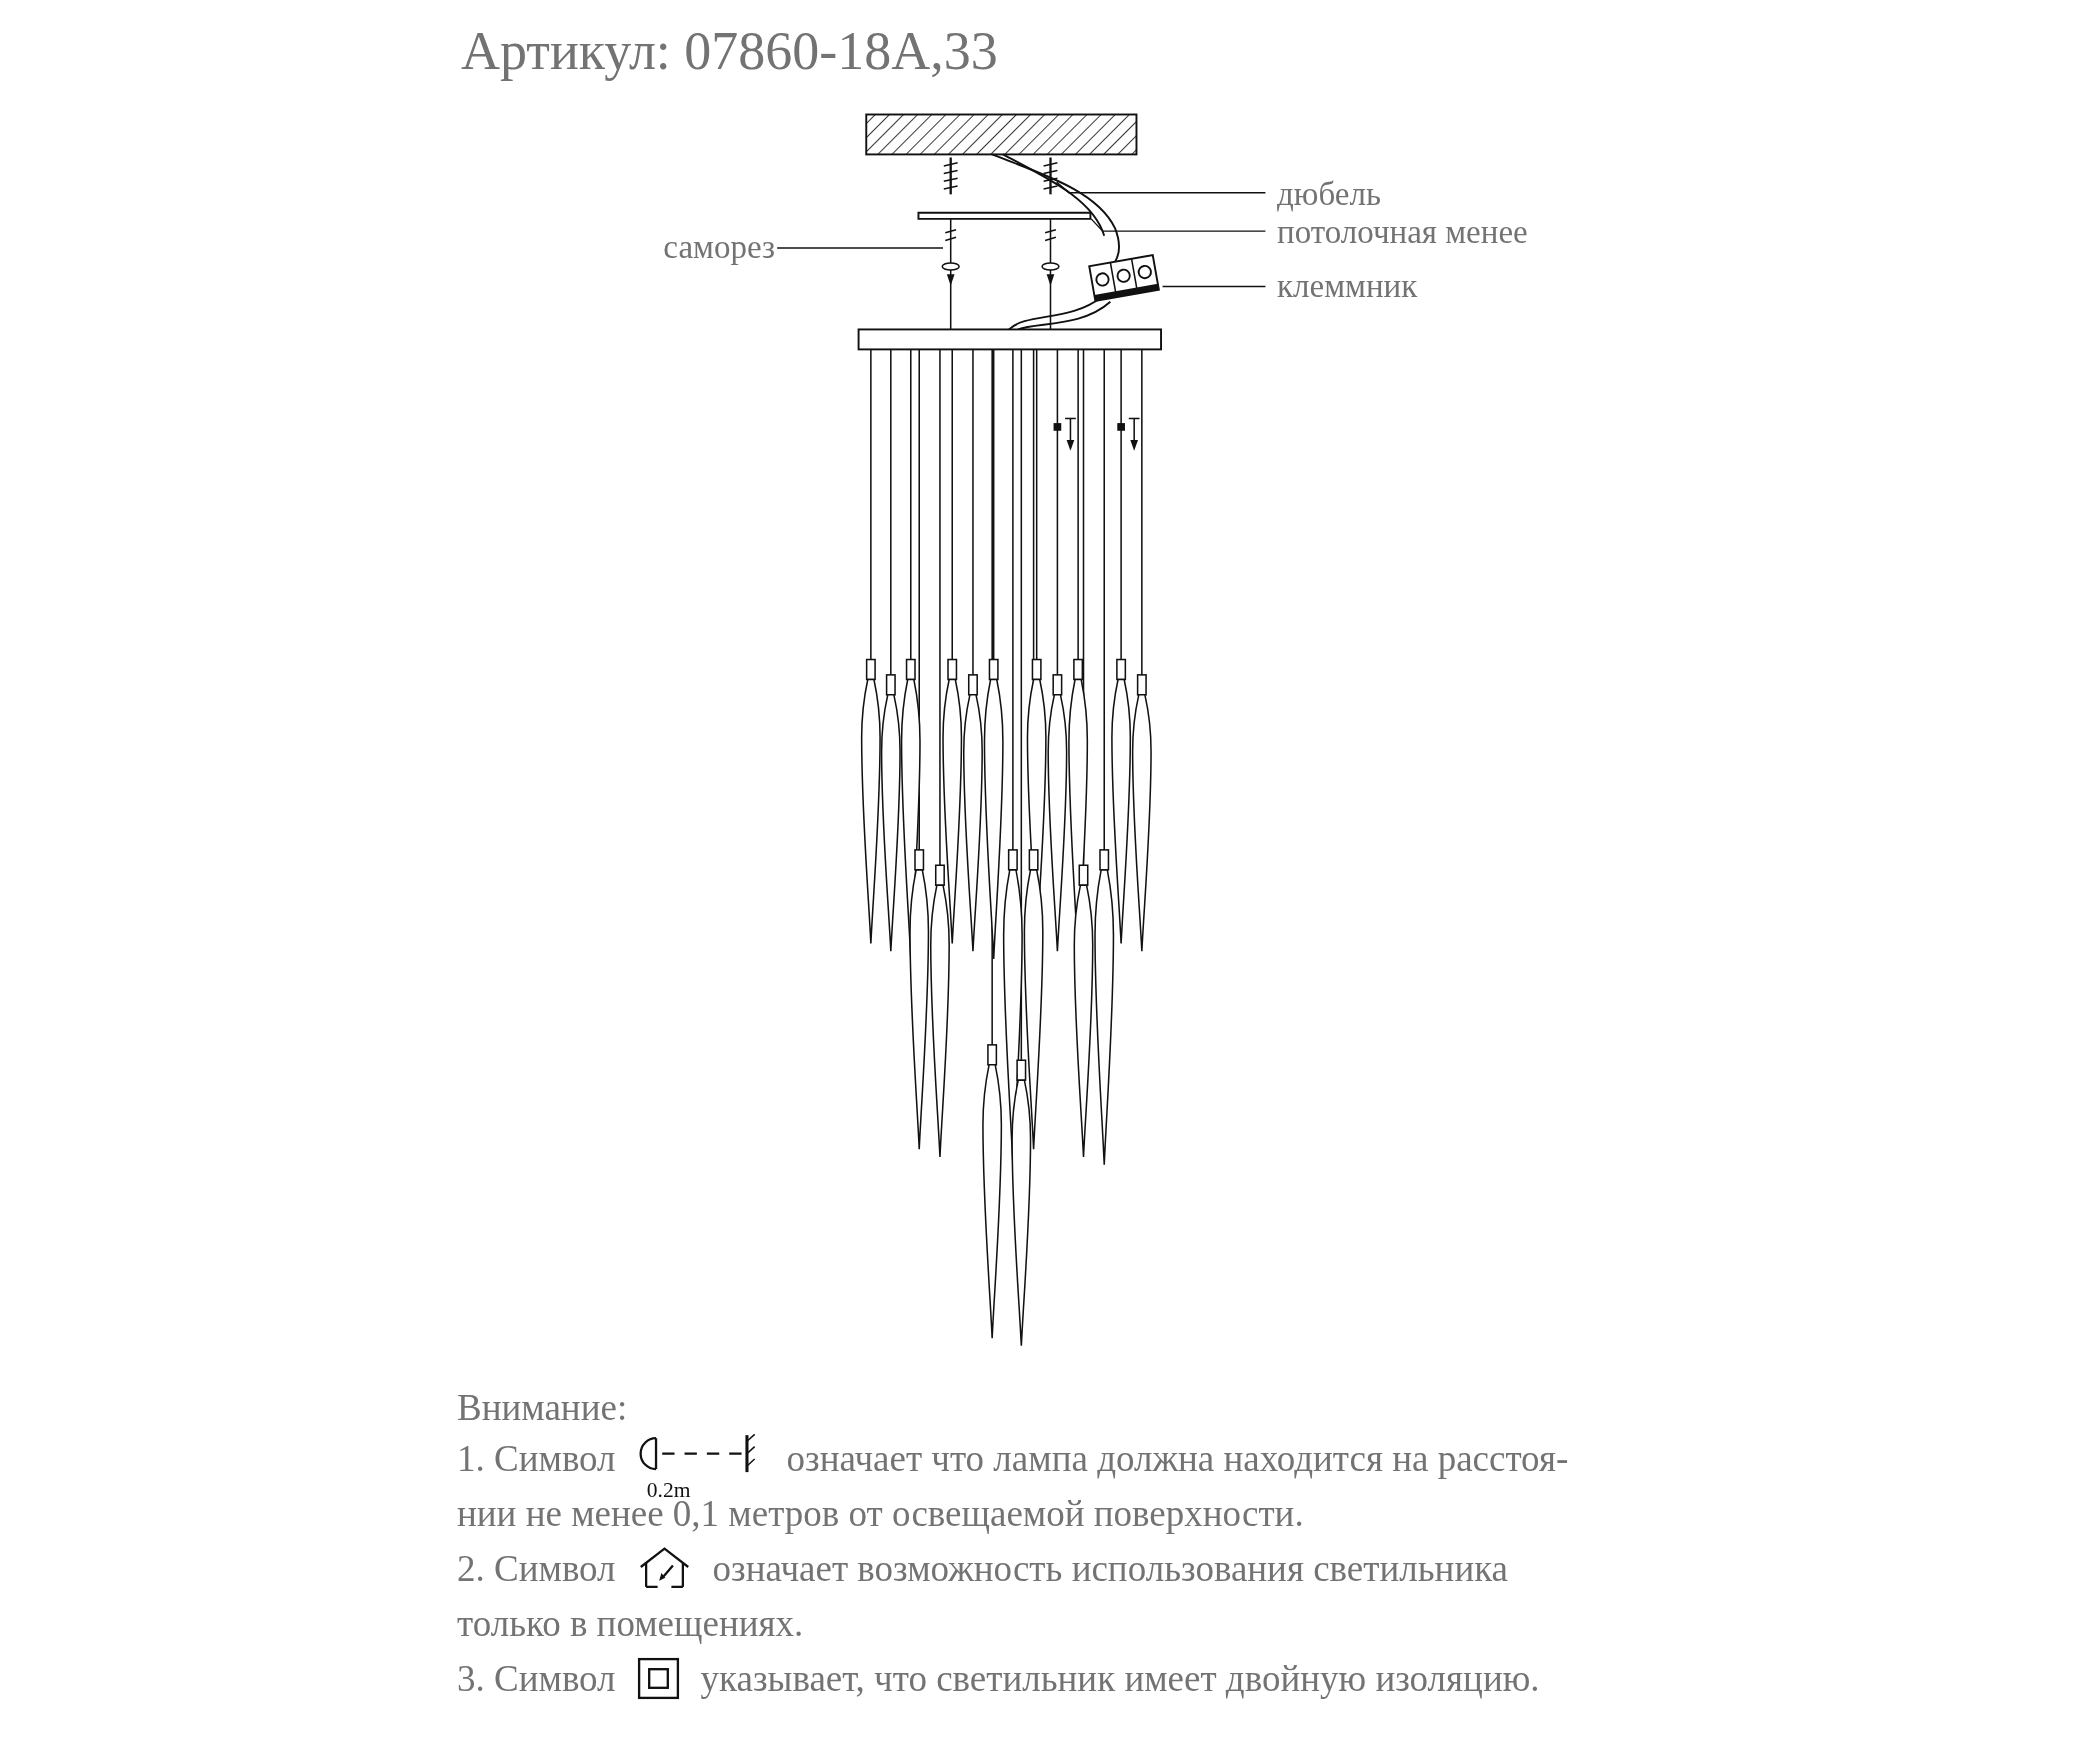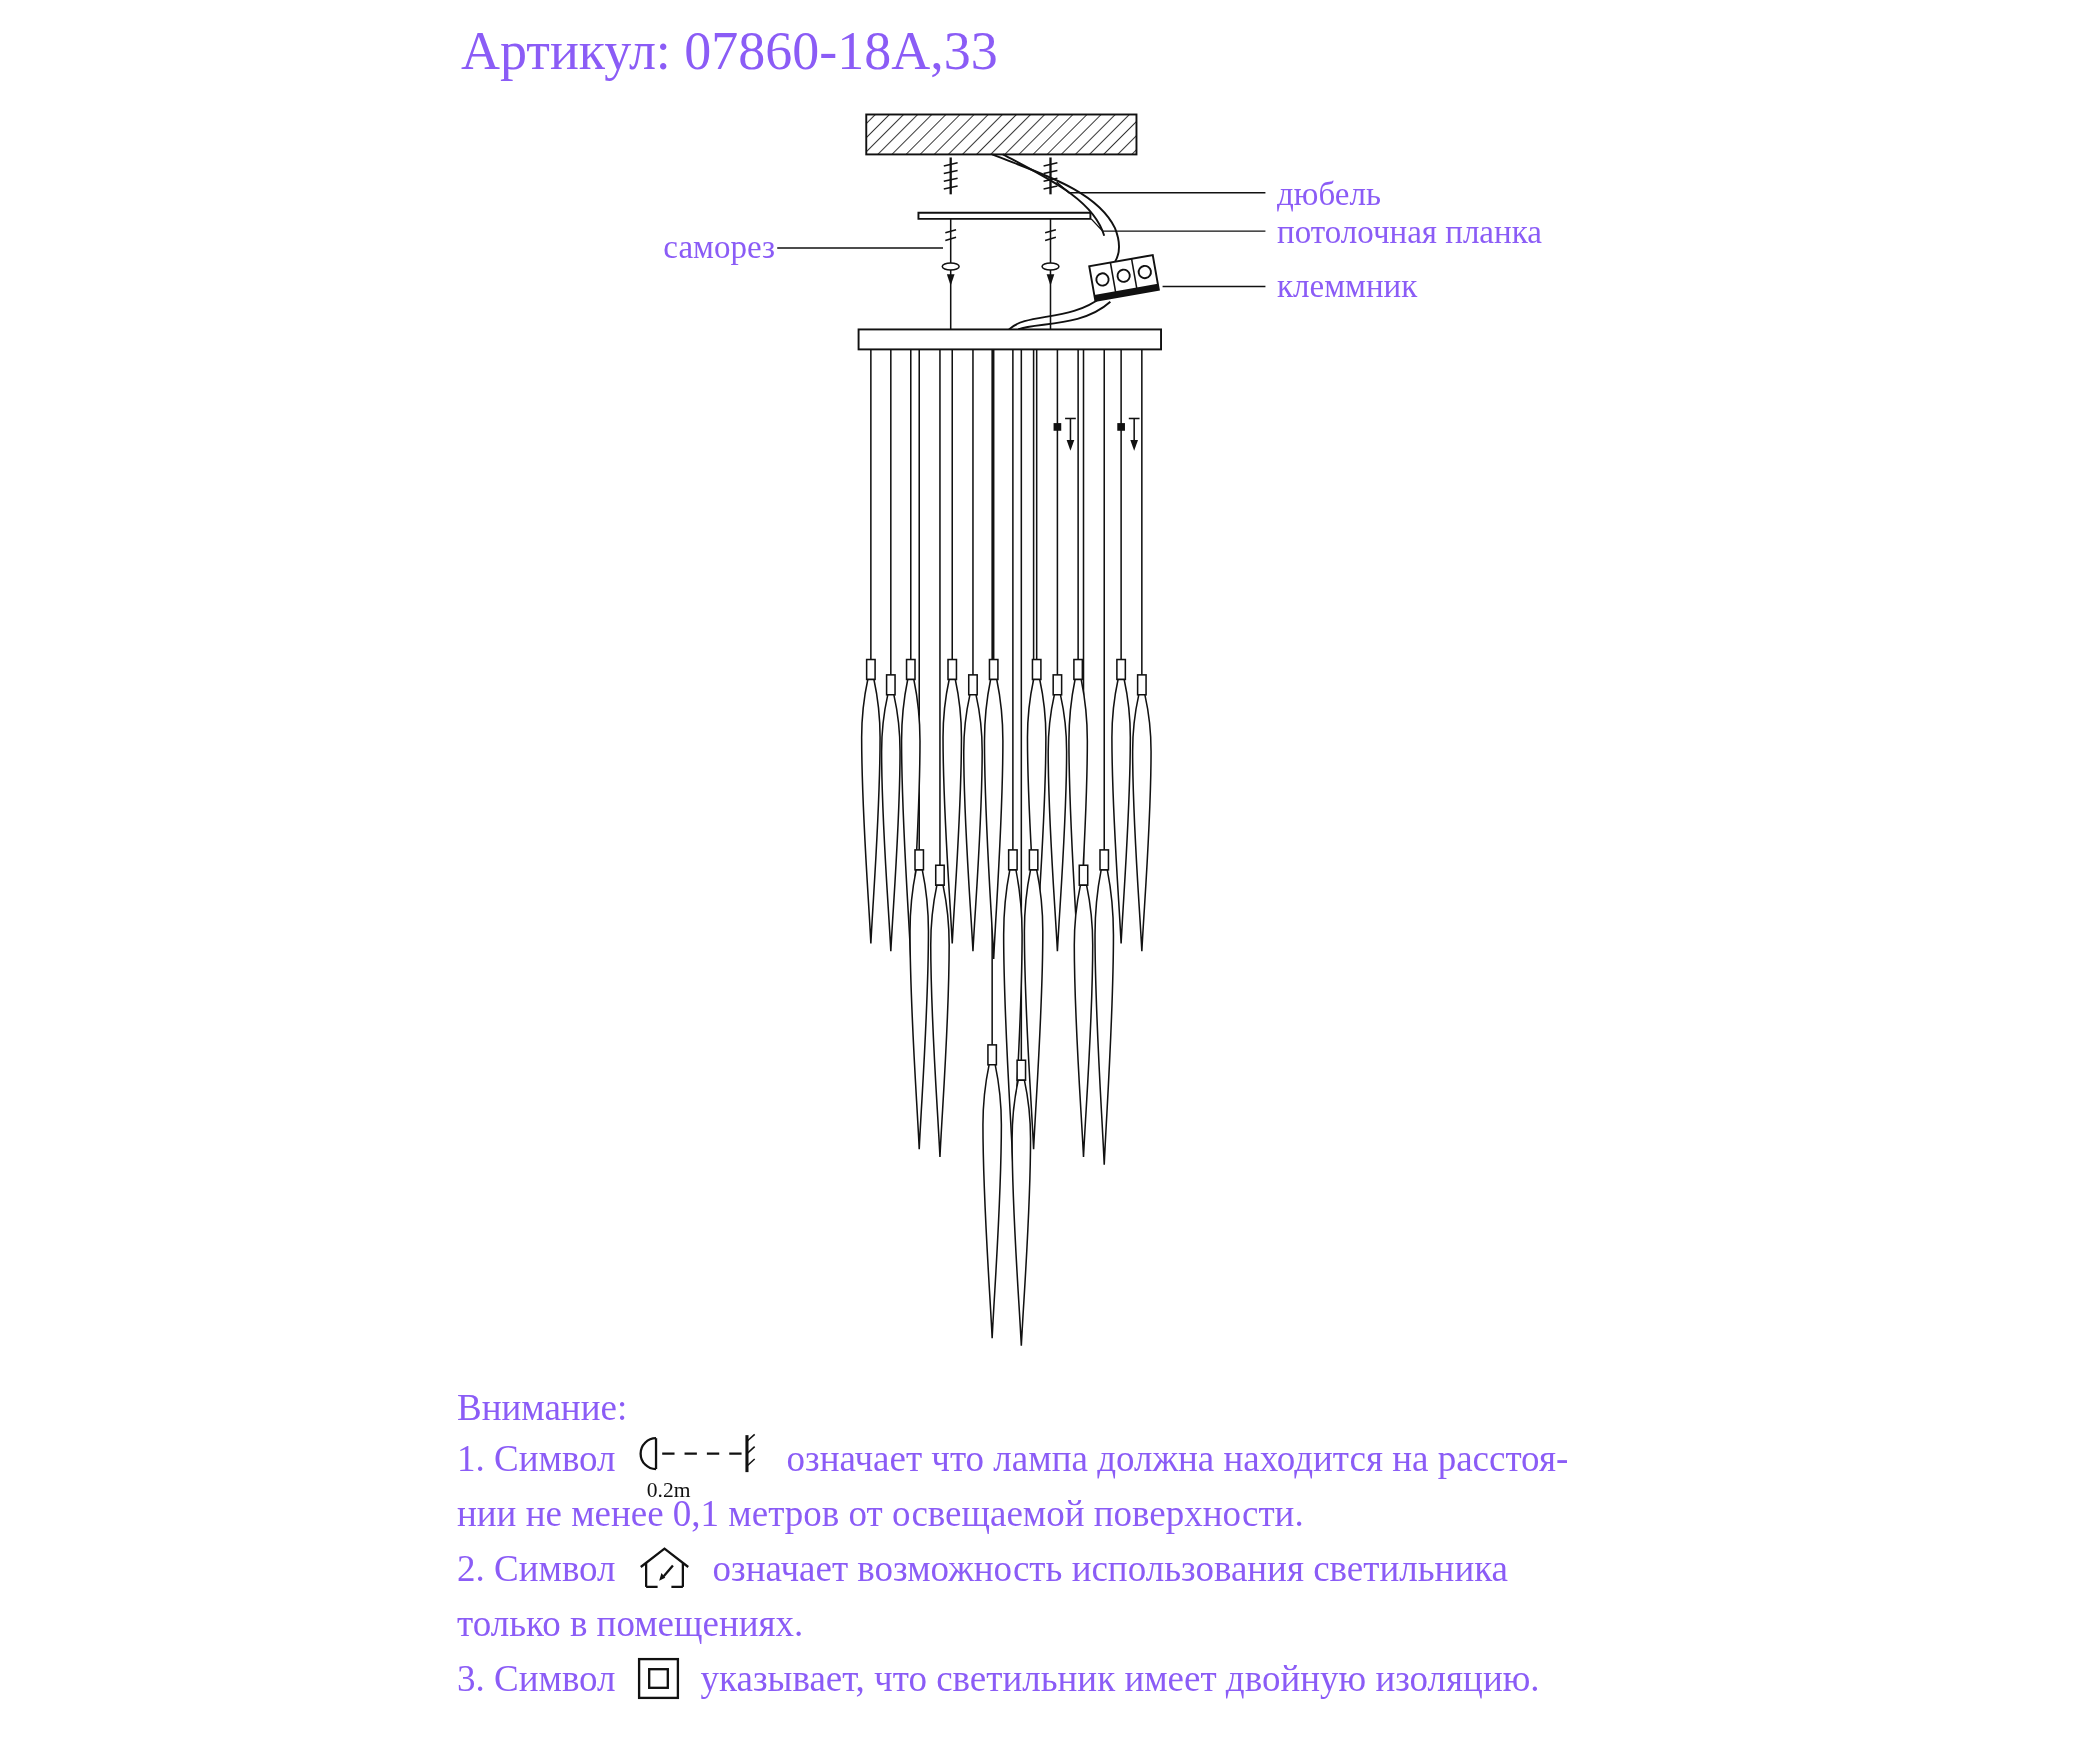--- a/index.html
+++ b/index.html
@@ -1,18 +1,18 @@
 <!DOCTYPE html>
 <html style="font-size:12.3px"><head>
 <meta charset="utf-8">
 <style>
   *{box-sizing:border-box;}
   html,body{margin:0;padding:0;background:#ffffff;}
   #page{position:relative;width:2097px;height:1748px;background:#ffffff;
-        font-family:"Liberation Serif","DejaVu Serif",serif;color:#8b5cf6;overflow:hidden;}
+        font-family:"Liberation Serif","DejaVu Serif",serif;color:#737373;overflow:hidden;}
   #title{position:absolute;left:461px;top:20px;font-size:54px;white-space:nowrap;}
   .dlabel{position:absolute;font-size:33px;line-height:40px;white-space:nowrap;}
   #lbl-samorez{left:538px;top:227px;width:237px;text-align:right;}
   #lbl-dyubel{left:1277px;top:174px;}
   #lbl-planka{left:1277px;top:212px;}
   #lbl-klemmnik{left:1277px;top:266px;}
   #diagram{position:absolute;left:768px;top:108px;}
   #notes{position:absolute;left:457px;top:1383px;font-size:37px;text-align:right;}
   #notes-heading{height:48px;display:flex;align-items:center;}
   .note-row{display:flex;align-items:center;gap:20px;height:55px;white-space:nowrap;}
@@ -169,21 +169,21 @@
       <line x1="1387" y1="544" x2="1401" y2="544" stroke="#111" stroke-width="2"></line>
       <rect x="1455" y="550" width="10" height="10" fill="#111"></rect>
       <line x1="1477" y1="544" x2="1477" y2="580" stroke="#111" stroke-width="2"></line>
       <path d="M 1472 572 L 1477 586 L 1482 572 Z" fill="#111"></path>
       <line x1="1470" y1="544" x2="1484" y2="544" stroke="#111" stroke-width="2"></line>
     </g>
   </svg>
 
   <div class="dlabel" id="lbl-samorez">саморез</div>
   <div class="dlabel" id="lbl-dyubel">дюбель</div>
-  <div class="dlabel" id="lbl-planka">потолочная планка</div>
+  <div class="dlabel" id="lbl-planka">потолочная менее</div>
   <div class="dlabel" id="lbl-klemmnik">клеммник</div>
 
   <div id="notes">
     <div id="notes-heading">Внимание:</div>
 
     <div class="note-row">
       <span>1. Символ</span>
       <svg class="note-icon" width="131" height="71" viewBox="0 0 170 92" style="margin-top:17px;font-size:48px">
         <path d="M 26 8 A 20 20 0 0 0 26 48" fill="none" stroke="#111" stroke-width="3"></path>
         <line x1="26" y1="8" x2="26" y2="48" stroke="#111" stroke-width="3"></line>

